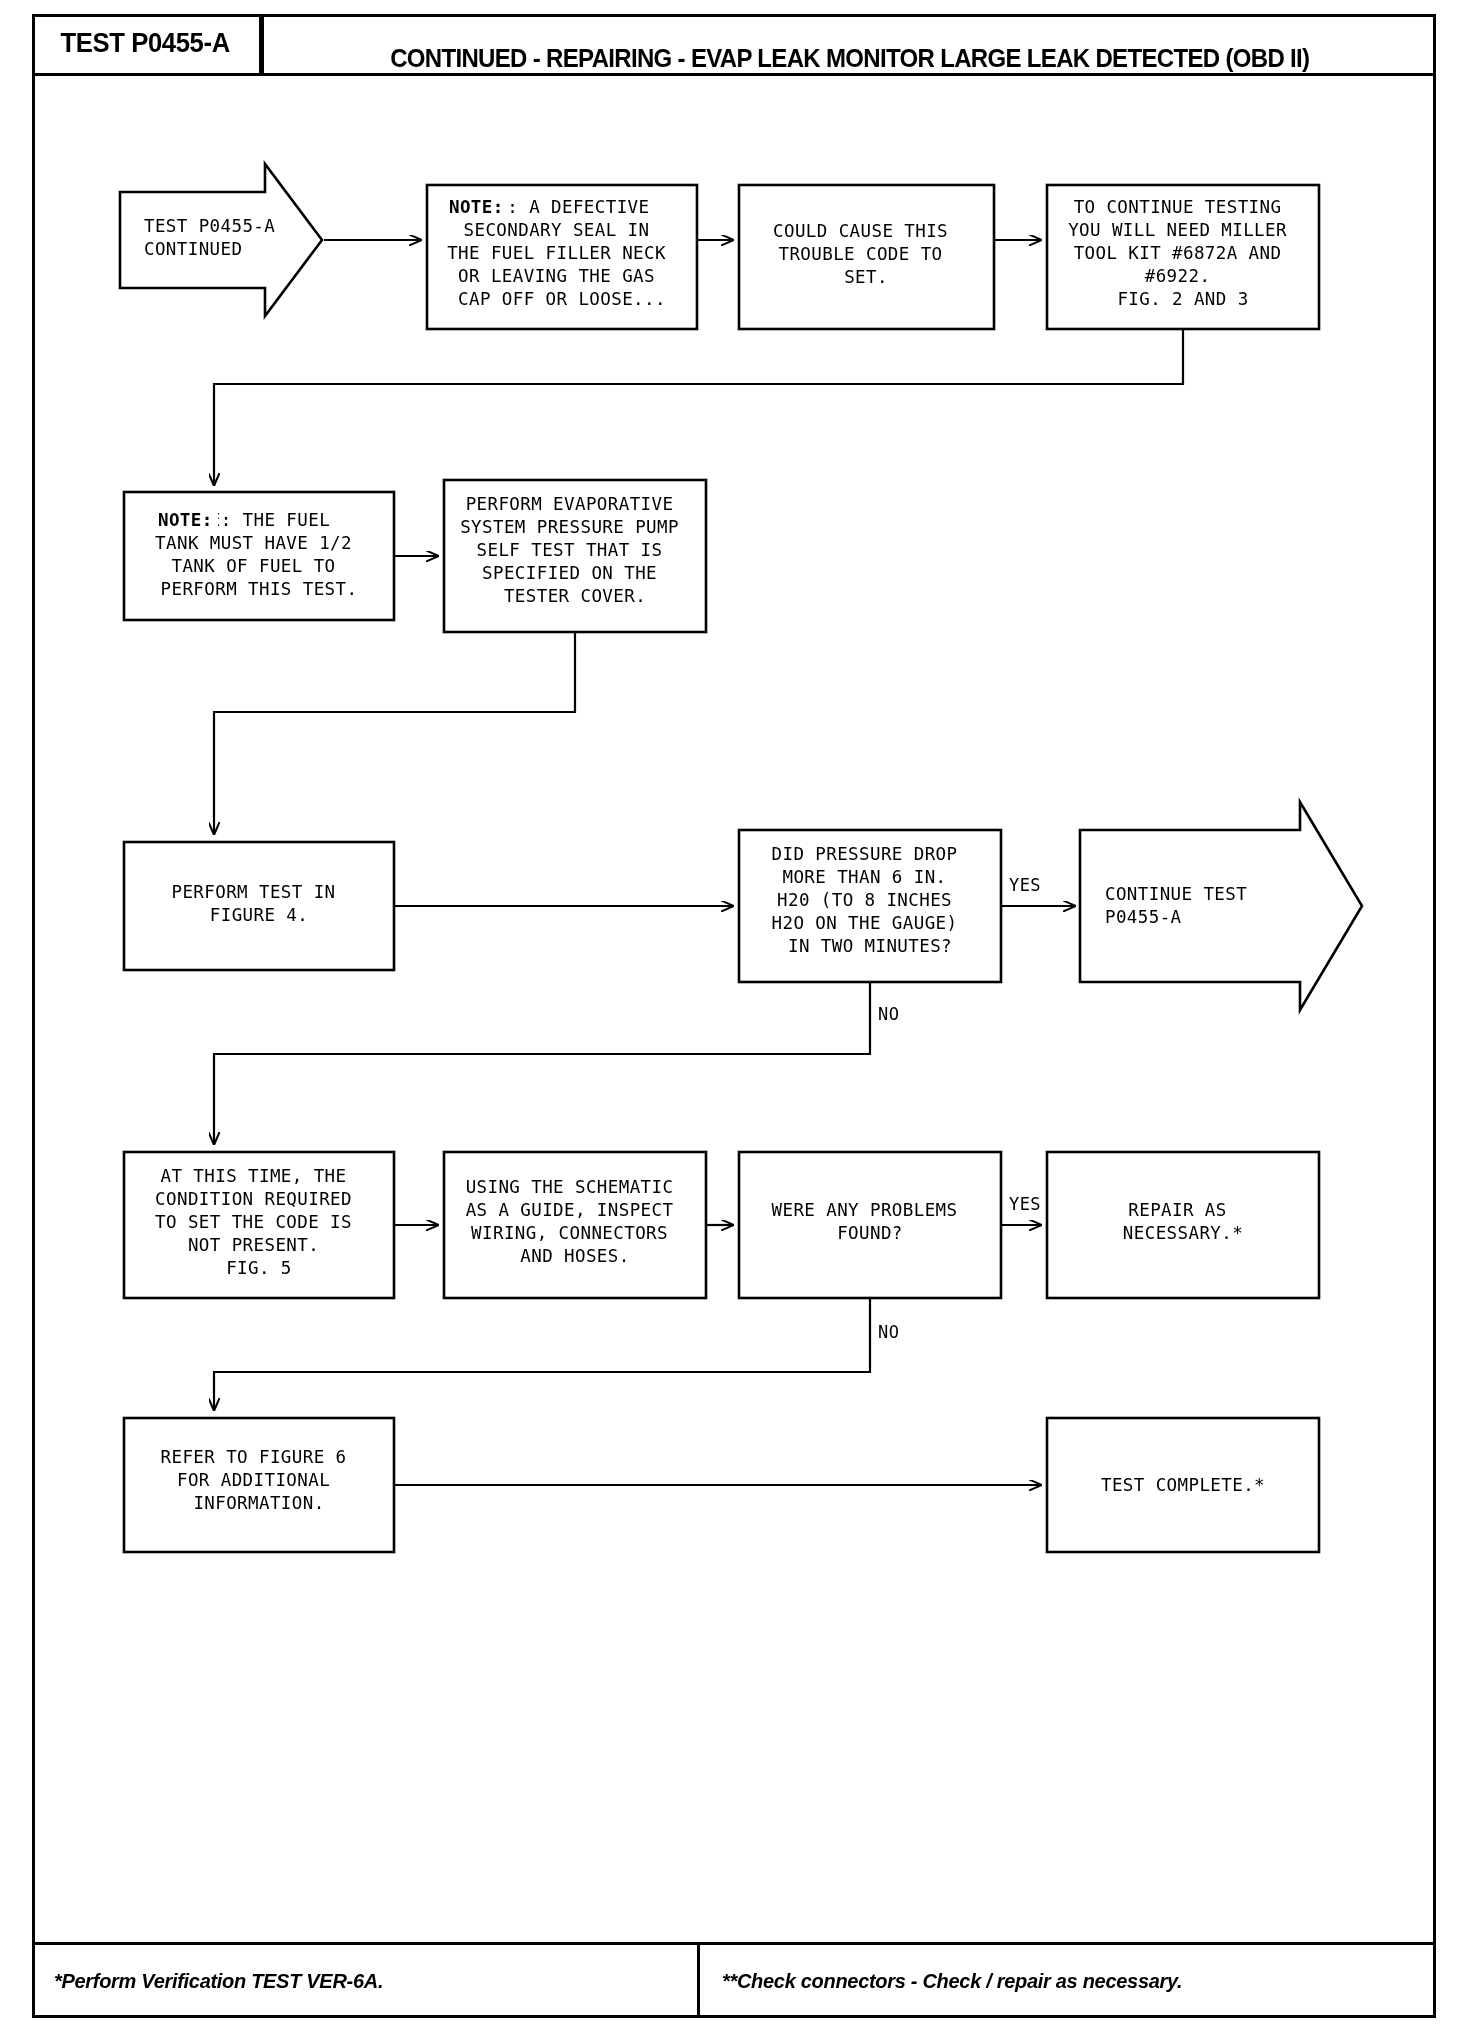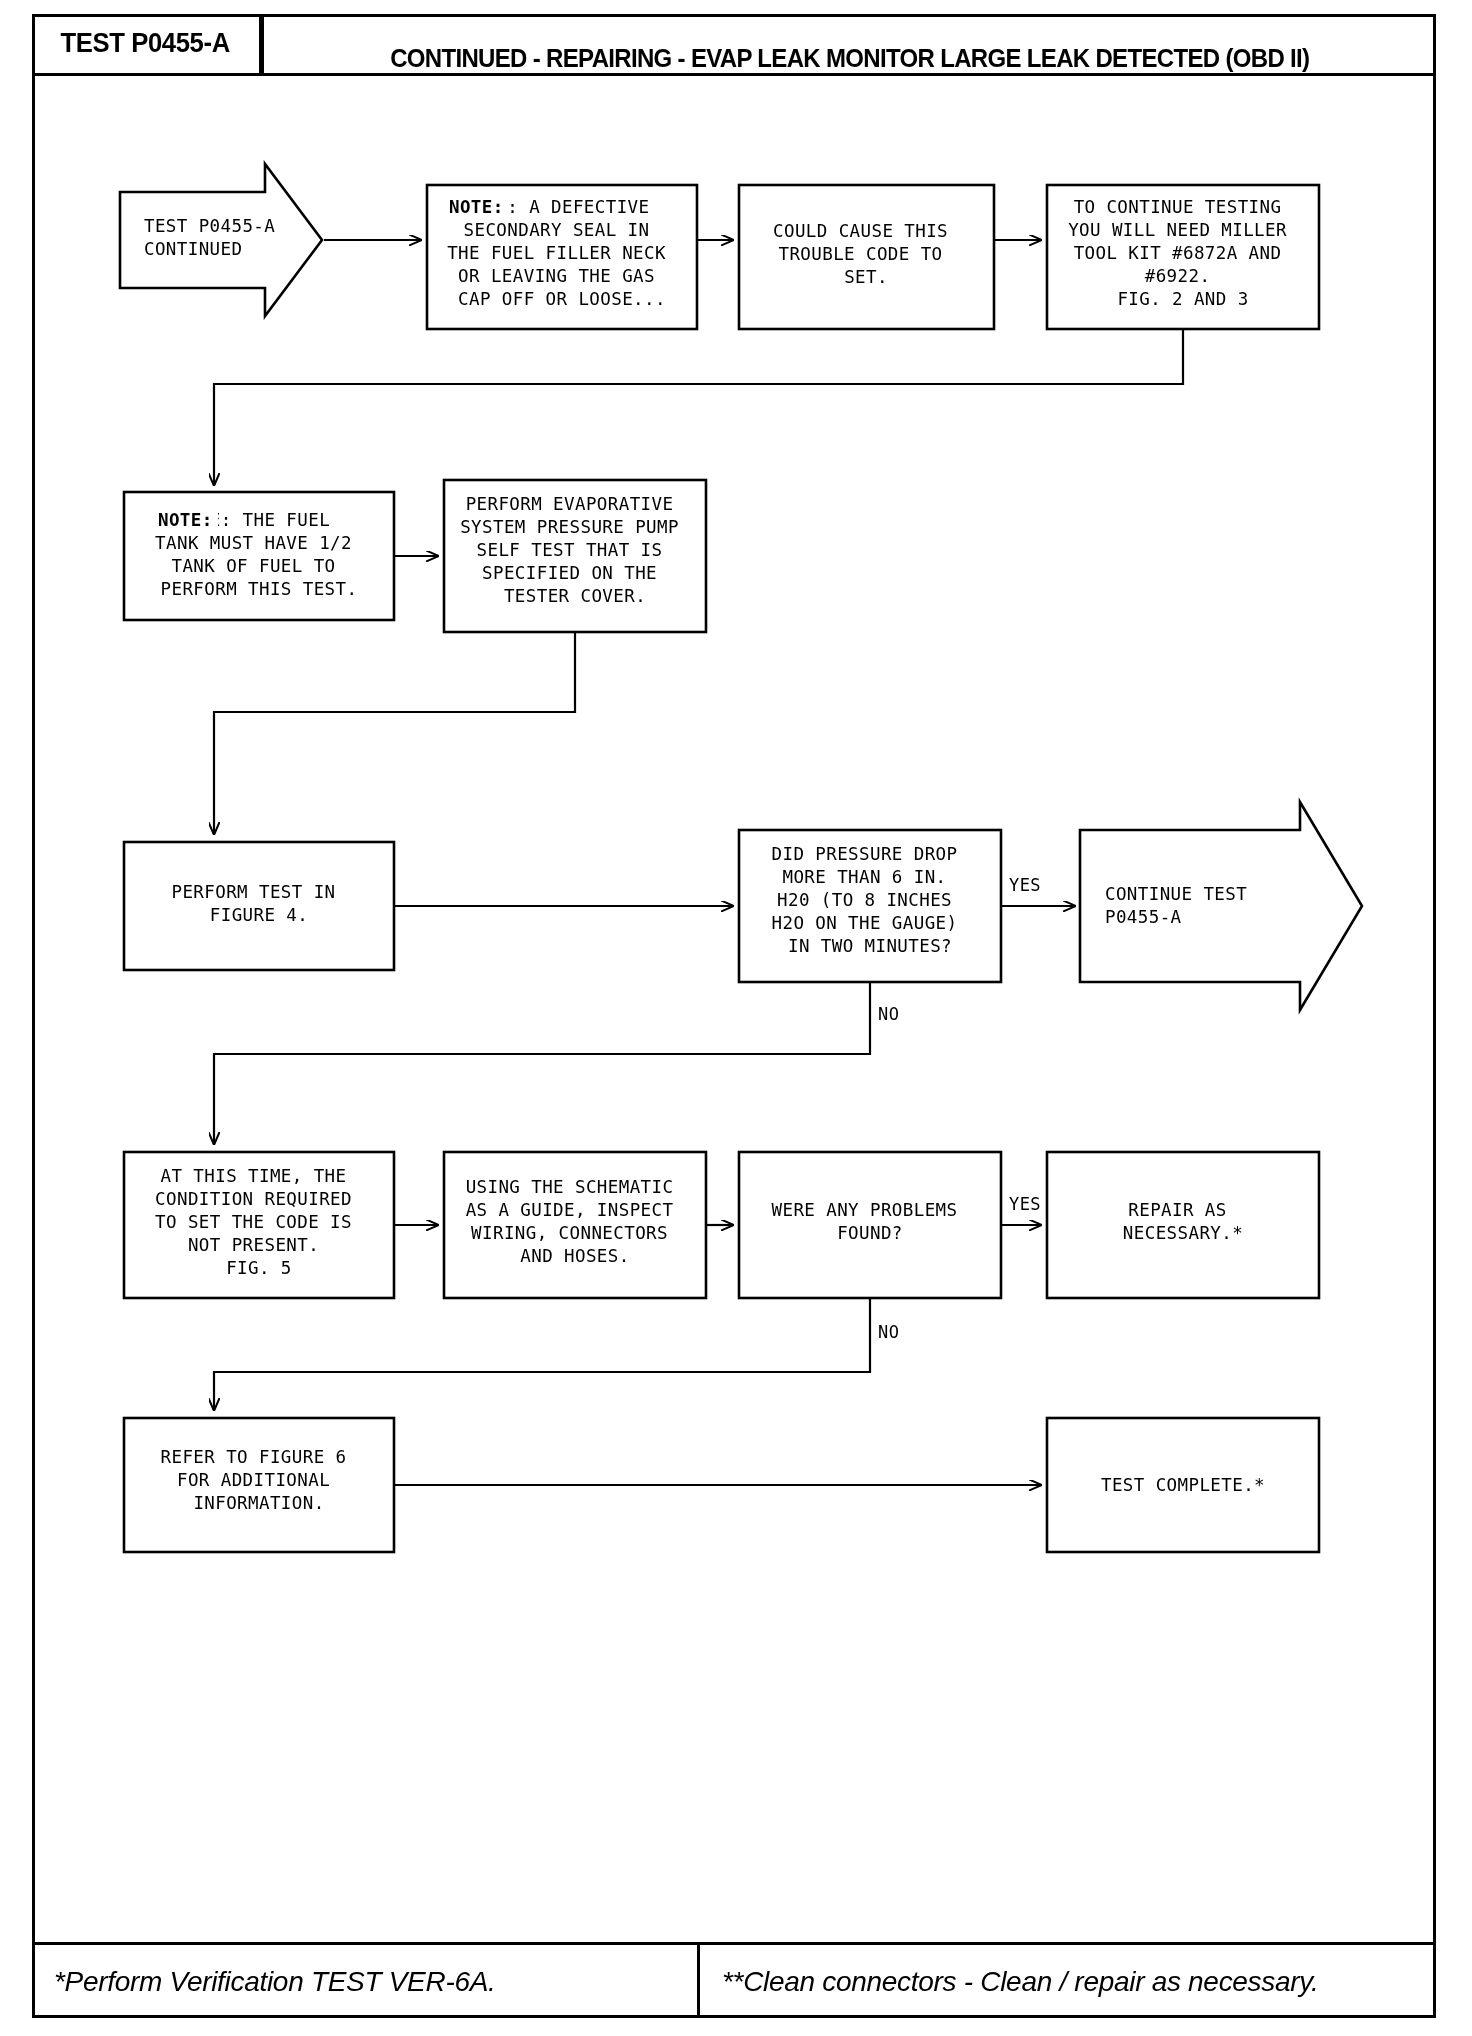--- a/index.html
+++ b/index.html
@@ -84,22 +84,22 @@
   }
   .footer-cell {
     display: flex;
     align-items: center;
     padding-left: 22px;
     box-sizing: border-box;
   }
   .footer-left  { width: 668px; border-right: 3px solid #000; }
   .footer-right { flex: 1; }
   .footer-cell .ftext {
-    font-size: 28px;
-    font-weight: normal;
+    font-size: 20px;
+    font-weight: bold;
     font-style: italic;
     color: #000;
     white-space: nowrap;
     letter-spacing: -0.3px;
   }
   
   #flow {
     position: absolute;
     left: 32px;
     top: 92px;
@@ -329,17 +329,17 @@
     </g>
 
     <path class="conn" d="M362,1393 L1009,1393" marker-end="url(#arrowheadOpen)"></path>
   </svg>
 
   <div class="footer-band">
     <div class="footer-cell footer-left">
       <span class="ftext">*Perform Verification TEST VER-6A.</span>
     </div>
     <div class="footer-cell footer-right">
-      <span class="ftext">**Clean connectors - Clean / repair as necessary.</span>
+      <span class="ftext">**Check connectors - Check / repair as necessary.</span>
     </div>
   </div>
 
 </div>
 
 </body></html>

